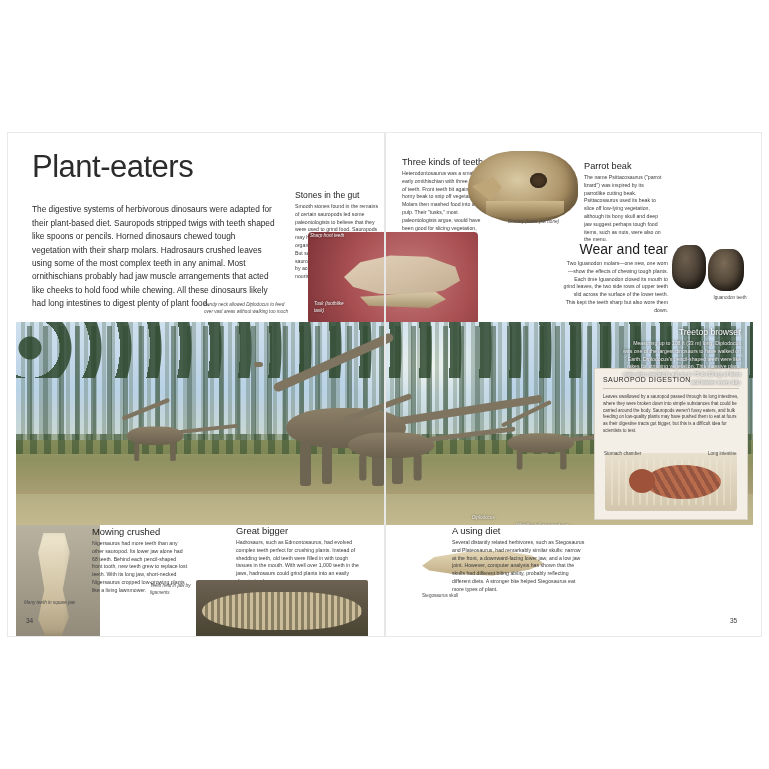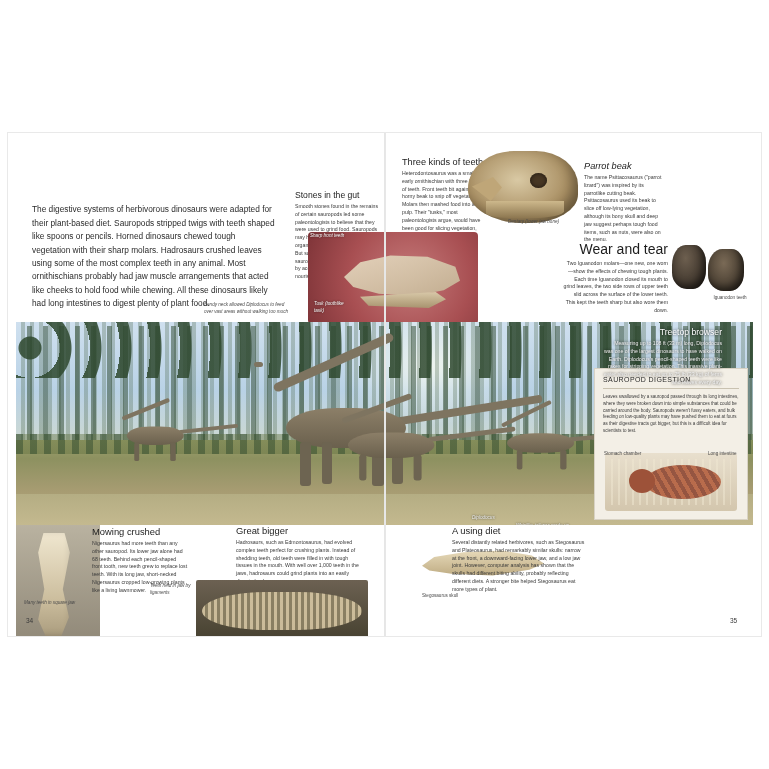--- a/index.html
+++ b/index.html
@@ -63,21 +63,21 @@
   #pbskull{
     position:absolute;left:460px;top:18px;width:110px;height:72px;
     background:radial-gradient(ellipse at 45% 40%,#d9c9a4,#a98f63 60%,#7d6741);
     border-radius:42% 38% 44% 50%/52% 48% 40% 46%;
     box-shadow:inset -6px -6px 12px rgba(0,0,0,.3);
   }
   #pbskull .eye{position:absolute;left:62px;top:22px;width:17px;height:15px;border-radius:50%;background:#473724;box-shadow:inset 0 0 4px #1d1610;}
   #pbskull .beak{position:absolute;left:4px;top:26px;width:30px;height:24px;background:#bfa678;clip-path:polygon(0% 40%,70% 0%,100% 44%,62% 100%);}
   #pbskull .tjaw{position:absolute;left:18px;top:50px;width:78px;height:17px;background:linear-gradient(180deg,#cdb88c,#8d7750);border-radius:0 0 40% 30%;}
   #parrot{left:576px;top:28px;width:80px;}
-  #parrot .hd{font-size:9.2px;font-style:italic;}
+  #parrot .hd{font-size:9.2px;}
 
   
   #wear{left:555px;top:108px;width:105px;text-align:right;}
   #wear .hd{font-size:14px;}
   #wear .bd{text-align:right;}
   .molar{position:absolute;border-radius:40% 34% 38% 44%/46% 40% 44% 38%;}
   #mo1{left:664px;top:112px;width:34px;height:44px;background:radial-gradient(ellipse at 40% 30%,#6d5f4f,#3c332a 70%,#241e18);box-shadow:inset -3px -4px 7px rgba(0,0,0,.5);}
   #mo2{left:700px;top:116px;width:36px;height:42px;background:radial-gradient(ellipse at 44% 34%,#7a6a56,#443a2e 70%,#272019);box-shadow:inset -3px -4px 7px rgba(0,0,0,.5);}
   #iguanolbl{position:absolute;left:700px;top:162px;width:44px;text-align:center;}
 
@@ -134,21 +134,21 @@
   #dip4{left:470px;top:100px;width:160px;height:56px;transform:scale(.7);transform-origin:left top;}
   #dip4 .sbody{left:30px;top:16px;width:96px;height:28px;}
   #dip4 .sneck{left:24px;top:2px;width:78px;height:6px;transform:rotate(-26deg);}
   #dip4 .stail{left:118px;top:22px;width:96px;height:6px;transform:rotate(-5deg);}
   #dip4 .sleg.l1{left:44px;top:40px;width:8px;height:28px;}
   #dip4 .sleg.l3{left:106px;top:40px;width:9px;height:28px;}
 
   .scenecap{position:absolute;color:#f4f4f4;font-size:4.6px;line-height:1.4;text-shadow:0 0 2px rgba(0,0,0,.8);}
 
   
-  #treetop{position:absolute;left:596px;top:194px;width:118px;text-align:right;z-index:20;}
+  #treetop{position:absolute;left:596px;top:194px;width:118px;text-align:right;z-index:20;padding-left:19px;}
   #treetop .hd{font-size:8.6px;color:#ffffff;text-shadow:0 0 3px rgba(0,0,0,.85);}
   #treetop .bd{color:#f0f0f0;text-shadow:0 0 3px rgba(0,0,0,.9);text-align:right;}
 
   
   #mowingimg{
     position:absolute;left:8px;top:392px;width:84px;height:124px;
     background:linear-gradient(180deg,#b9b2a0,#8e8676);
   }
   #mowingimg .bone{
     position:absolute;left:16px;top:8px;width:44px;height:108px;
@@ -207,20 +207,21 @@
   #pnR{position:absolute;left:722px;top:484px;font-size:6.5px;color:#3a3a3a;}
 </style>
 </head>
 <body>
 
 <div id="spread">
   <div class="page left"></div>
   <div class="page right"></div>
   <div class="gutter"></div>
 
+  <h1 id="title">Plant-eaters</h1>
   <p id="intro">The digestive systems of herbivorous dinosaurs were adapted for their plant-based diet. Sauropods stripped twigs with teeth shaped like spoons or pencils. Horned dinosaurs chewed tough vegetation with their sharp molars. Hadrosaurs crushed leaves using some of the most complex teeth in any animal. Most ornithischians probably had jaw muscle arrangements that acted like cheeks to hold food while chewing. All these dinosaurs likely had long intestines to digest plenty of plant food.</p>
 
   <div class="blk" id="stones">
     <p class="hd">Stones in the gut</p>
     <p class="bd">Smooth stones found in the remains of certain sauropods led some paleontologists to believe that they were used to grind food. Sauropods may have had a gizzard (muscular organ for grinding food) like a bird's. But scientists now think that the sauropods swallowed stones either by accident, or deliberately for their nourishing minerals.</p>
   </div>
 
   <div class="blk" id="teeth3">
     <p class="hd">Three kinds of teeth</p>
     <p class="bd">Heterodontosaurus was a small, early ornithischian with three kinds of teeth. Front teeth bit against a horny beak to snip off vegetation. Molars then mashed food into a pulp. Their "tusks," most paleontologists argue, would have been good for slicing vegetation, too.</p>

